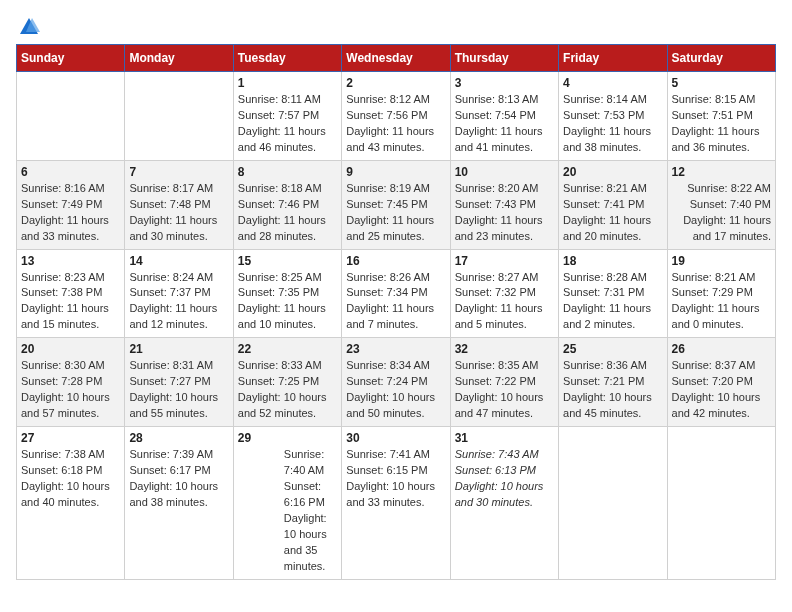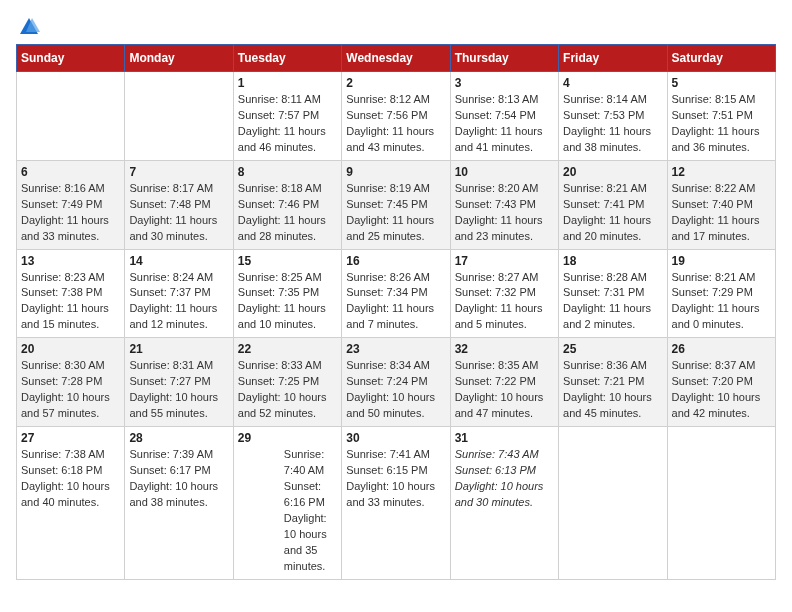--- a/index.html
+++ b/index.html
@@ -191,21 +191,21 @@
 Daylight: 11 hours and 23 minutes.</div>
         </td>
         <td>
           <span class="day-num">20</span>
           <div class="cell-text" style="white-space: pre-line;">Sunrise: 8:21 AM
 Sunset: 7:41 PM
 Daylight: 11 hours and 20 minutes.</div>
         </td>
         <td>
           <span class="day-num">12</span>
-          <div class="cell-text" style="white-space: pre-line;">Sunrise: 8:22 AM
+          <div class="cell-text" style="white-space: pre-line; text-align: right;">Sunrise: 8:22 AM
 Sunset: 7:40 PM
 Daylight: 11 hours and 17 minutes.</div>
         </td>
       </tr>
       <tr>
         <td>
           <span class="day-num">13</span>
           <div class="cell-text" style="white-space: pre-line;">Sunrise: 8:23 AM
 Sunset: 7:38 PM
 Daylight: 11 hours and 15 minutes.</div>

